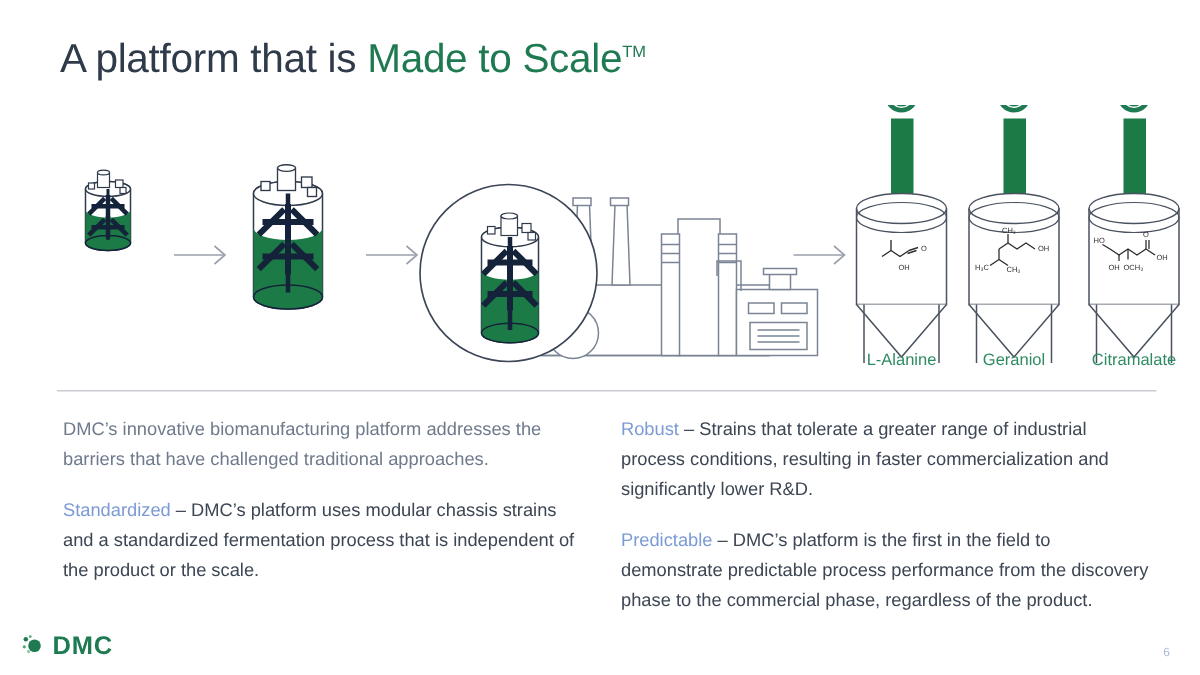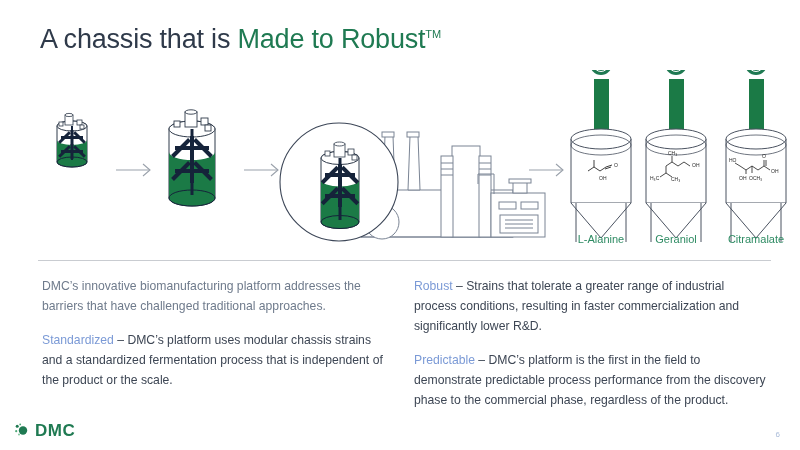--- a/index.html
+++ b/index.html
@@ -108,22 +108,22 @@
     font-family: "Liberation Sans", sans-serif;
     font-size: 5px;
   }
 </style>
 </head>
 <body>
 
 <div id="slide">
 
   <div id="title">
-    <span class="dark">A chassis that is</span>
-    <span class="green">Made to Robust</span><span class="tm">TM</span>
+    <span class="dark">A platform that is</span>
+    <span class="green">Made to Scale</span><span class="tm">TM</span>
   </div>
 
   <div id="diagram">
     <svg width="800" height="185" viewBox="0 0 800 185" xmlns="http://www.w3.org/2000/svg">
 
       <g>
 
         <path d="M41,92 L41,56 A15,5 0 0 1 71,56 L71,92 A15,5 0 0 1 41,92 Z" fill="#ffffff" stroke="#2f3a4a" stroke-width="1"></path>
 
         <path d="M41,92 L41,70 A15,5 0 0 0 71,70 L71,92 A15,5 0 0 1 41,92 Z" fill="#1b7a46"></path>

